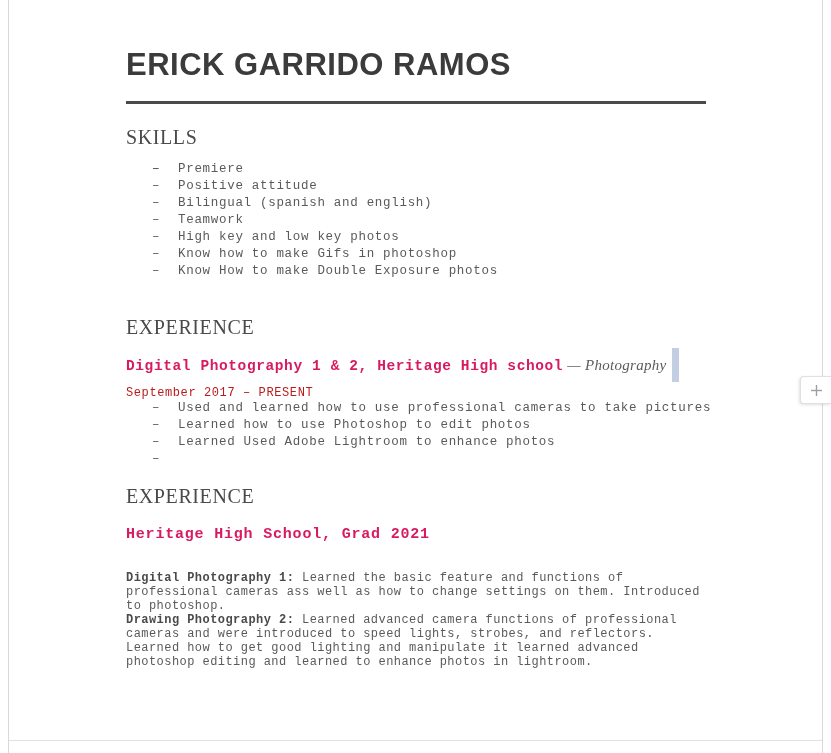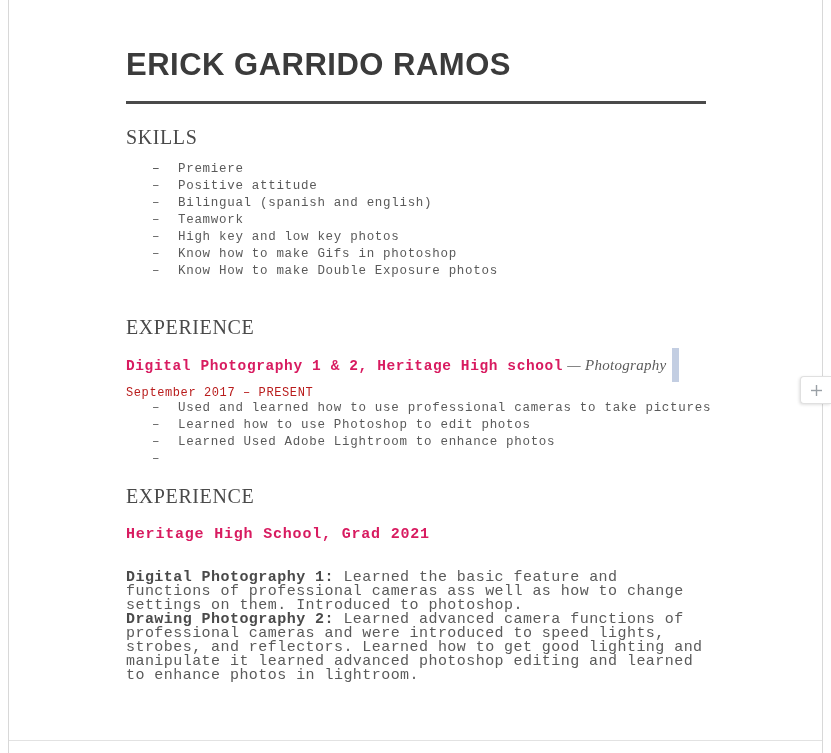--- a/index.html
+++ b/index.html
@@ -153,21 +153,21 @@
     font-size: 15px;
     letter-spacing: 0.8px;
     color: #d81b60;
     font-weight: bold;
     white-space: nowrap;
   }
 
   .edu-body {
     margin-top: 28px;
     font-family: "Liberation Mono", monospace;
-    font-size: 15px;
+    font-size: 12px;
     letter-spacing: 0.45px;
     line-height: 14px;
     color: #5a5a5a;
     width: 585px;
   }
   .edu-body b {
     color: #4a4a4a;
     font-weight: bold;
   }
   .edu-para {

